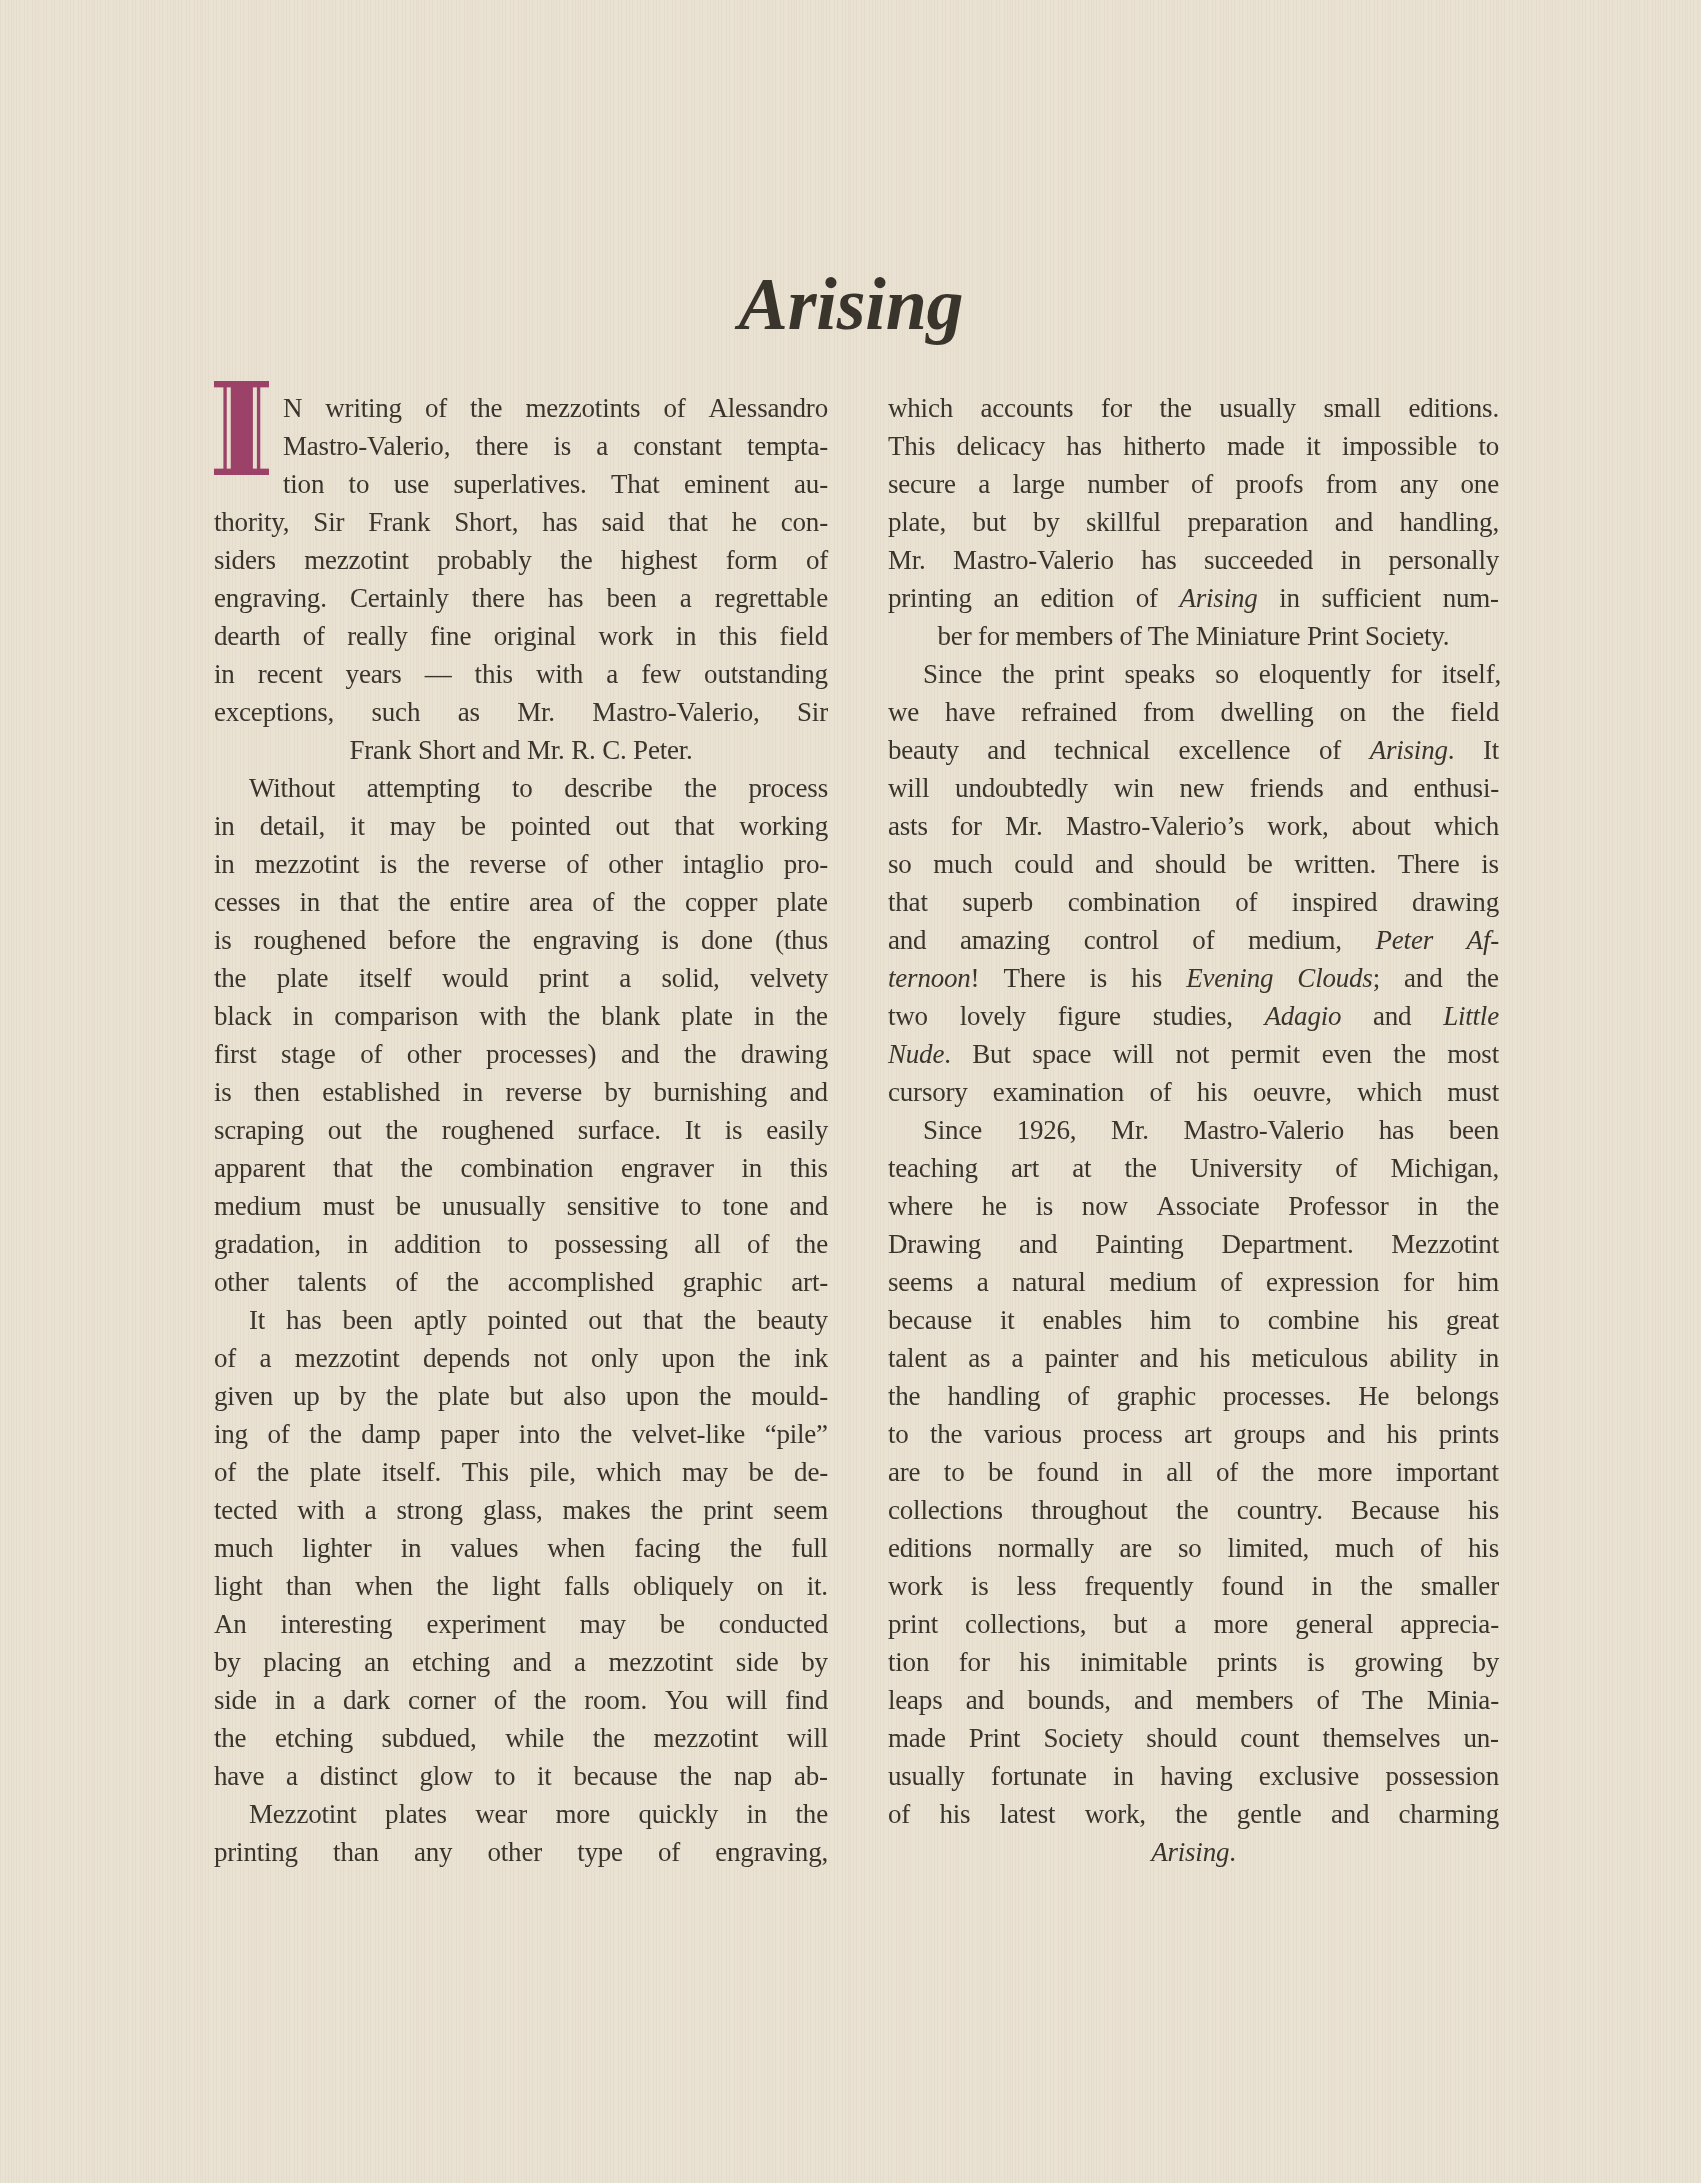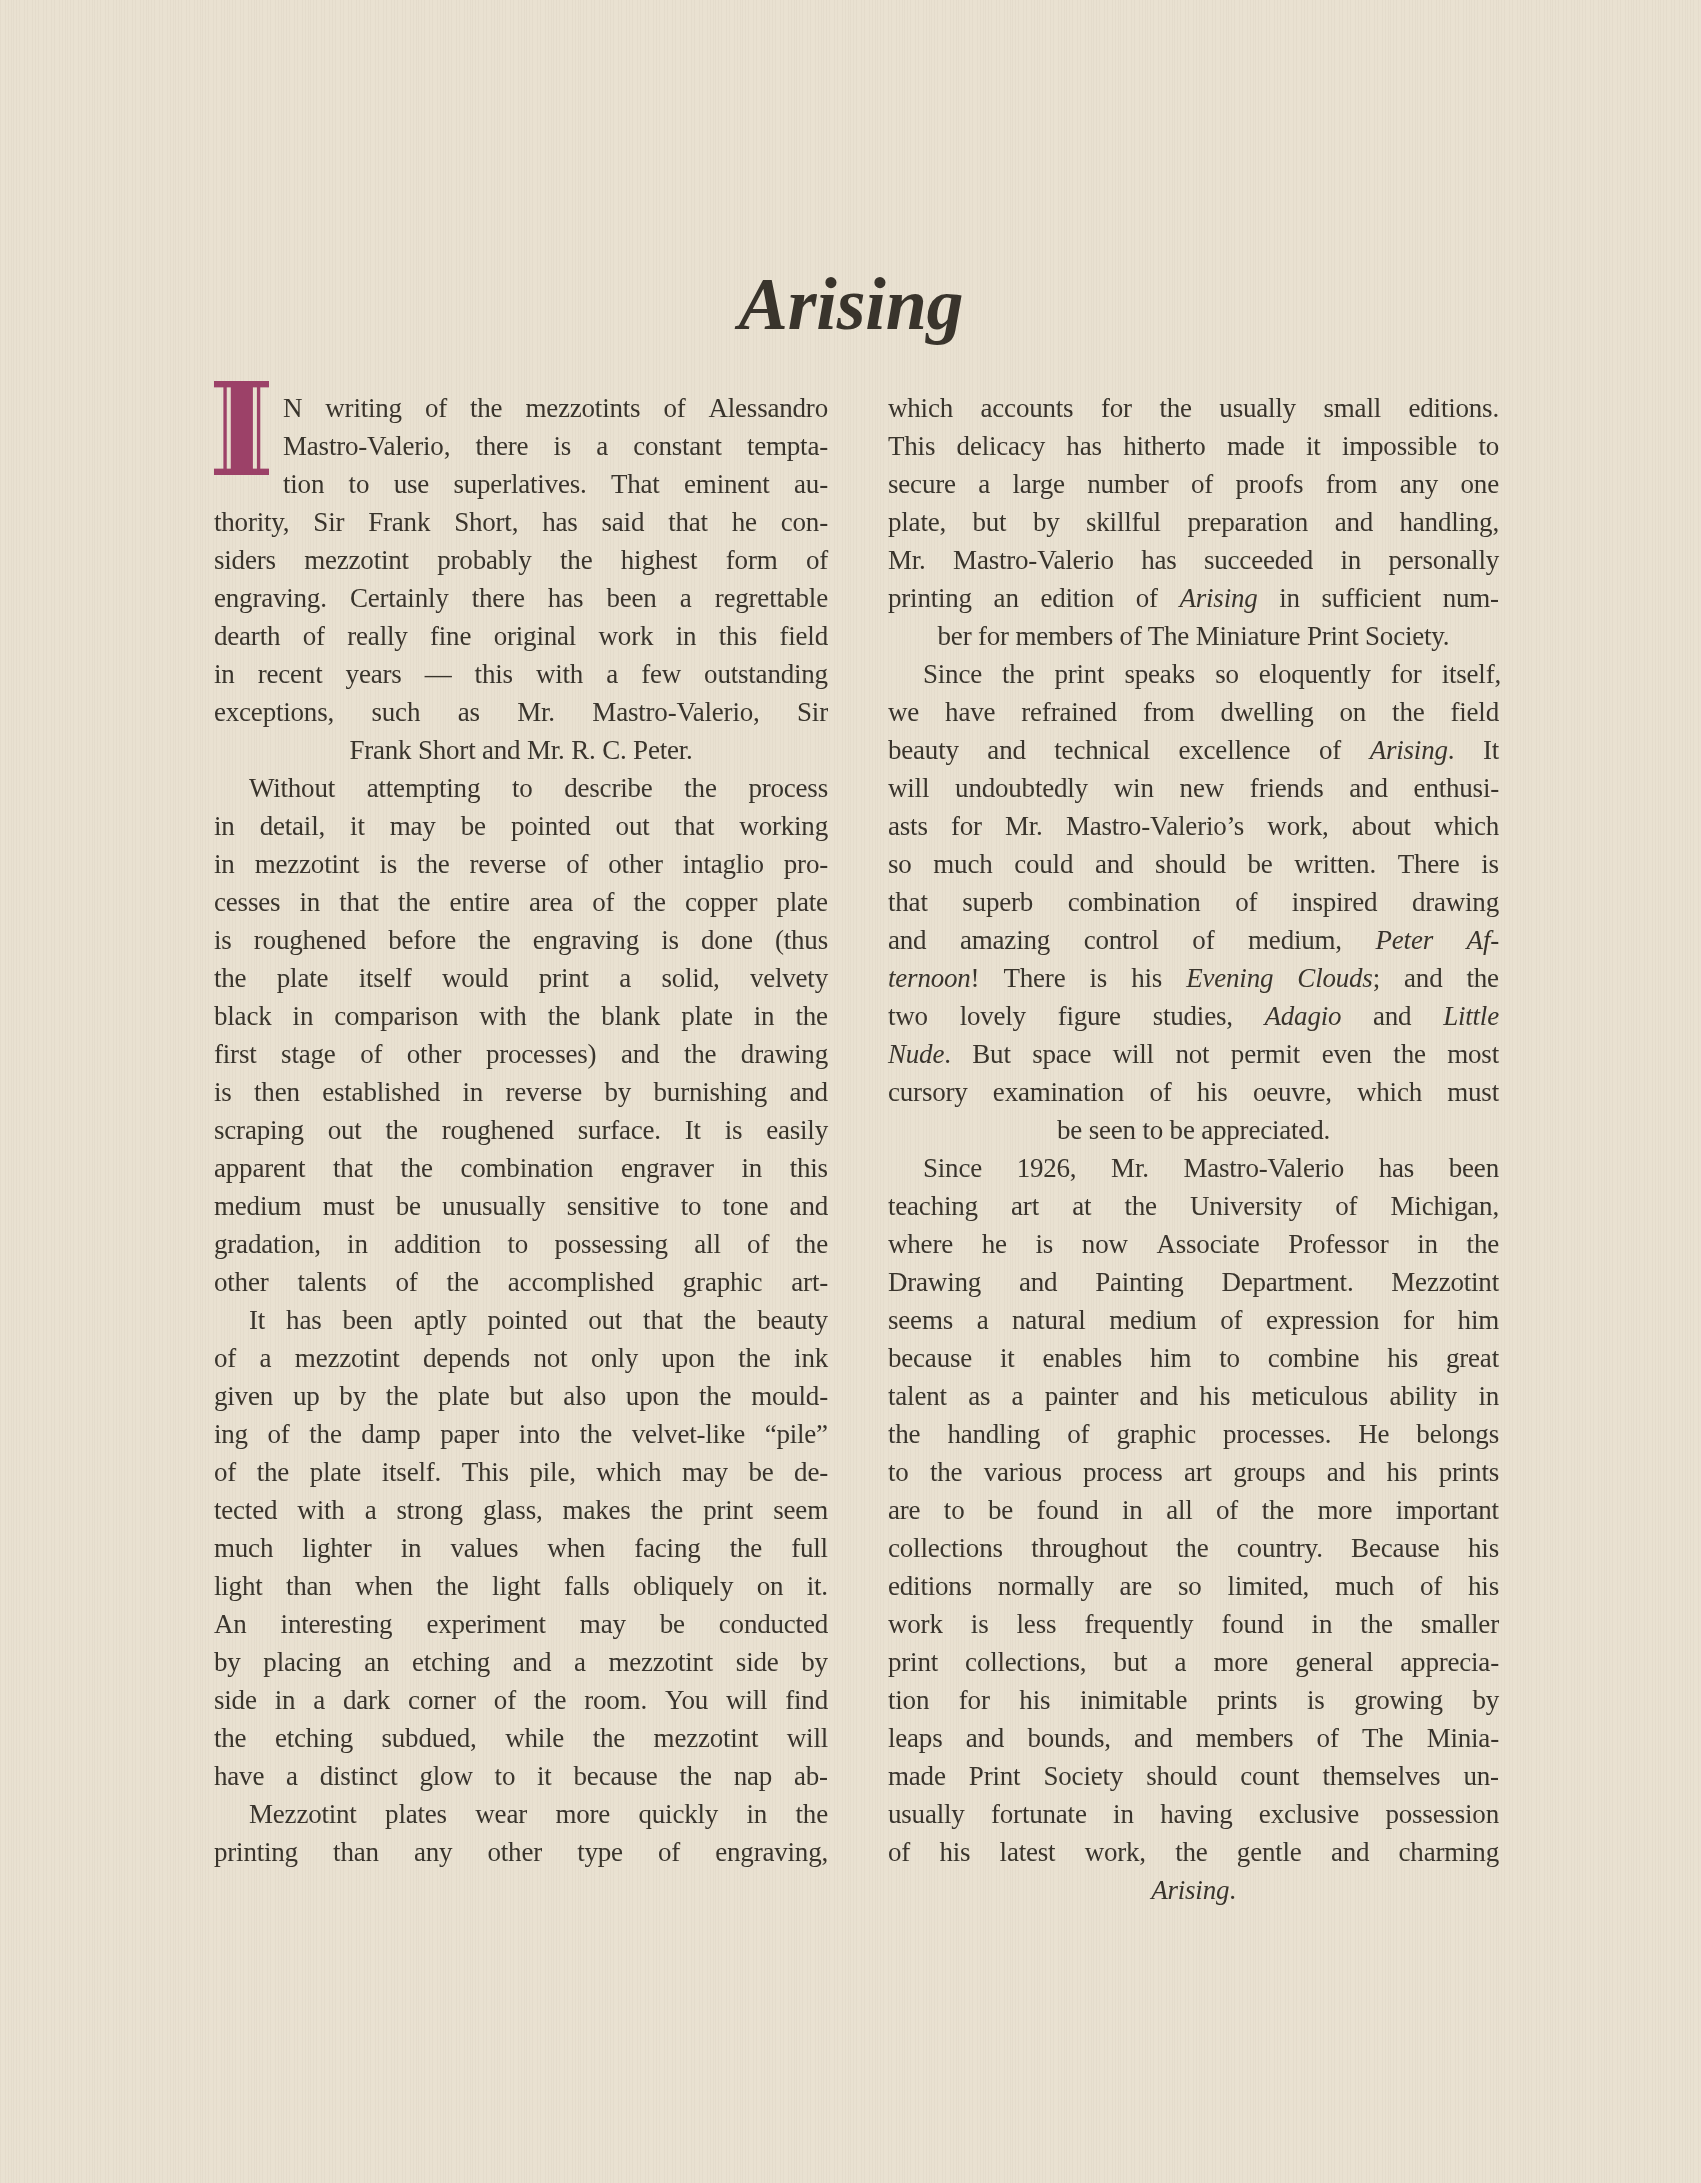--- a/index.html
+++ b/index.html
@@ -653,21 +653,20 @@
       </div>
       <div class="line">
         <span class="w">cursory</span> 
         <span class="w">examination</span> 
         <span class="w">of</span> 
         <span class="w">his</span> 
         <span class="w">oeuvre,</span> 
         <span class="w">which</span> 
         <span class="w">must</span> 
       </div>
-      <div class="line end"><span class="w">be</span> <span class="w">seen</span> <span class="w">to</span> <span class="w">be</span> <span class="w">appreciated.</span> </div>
     </div>
     <div class="para">
       <div class="line indent">
         <span class="w">Since</span> 
         <span class="w">1926,</span> 
         <span class="w">Mr.</span> 
         <span class="w">Mastro-Valerio</span> 
         <span class="w">has</span> 
         <span class="w">been</span> 
       </div>

